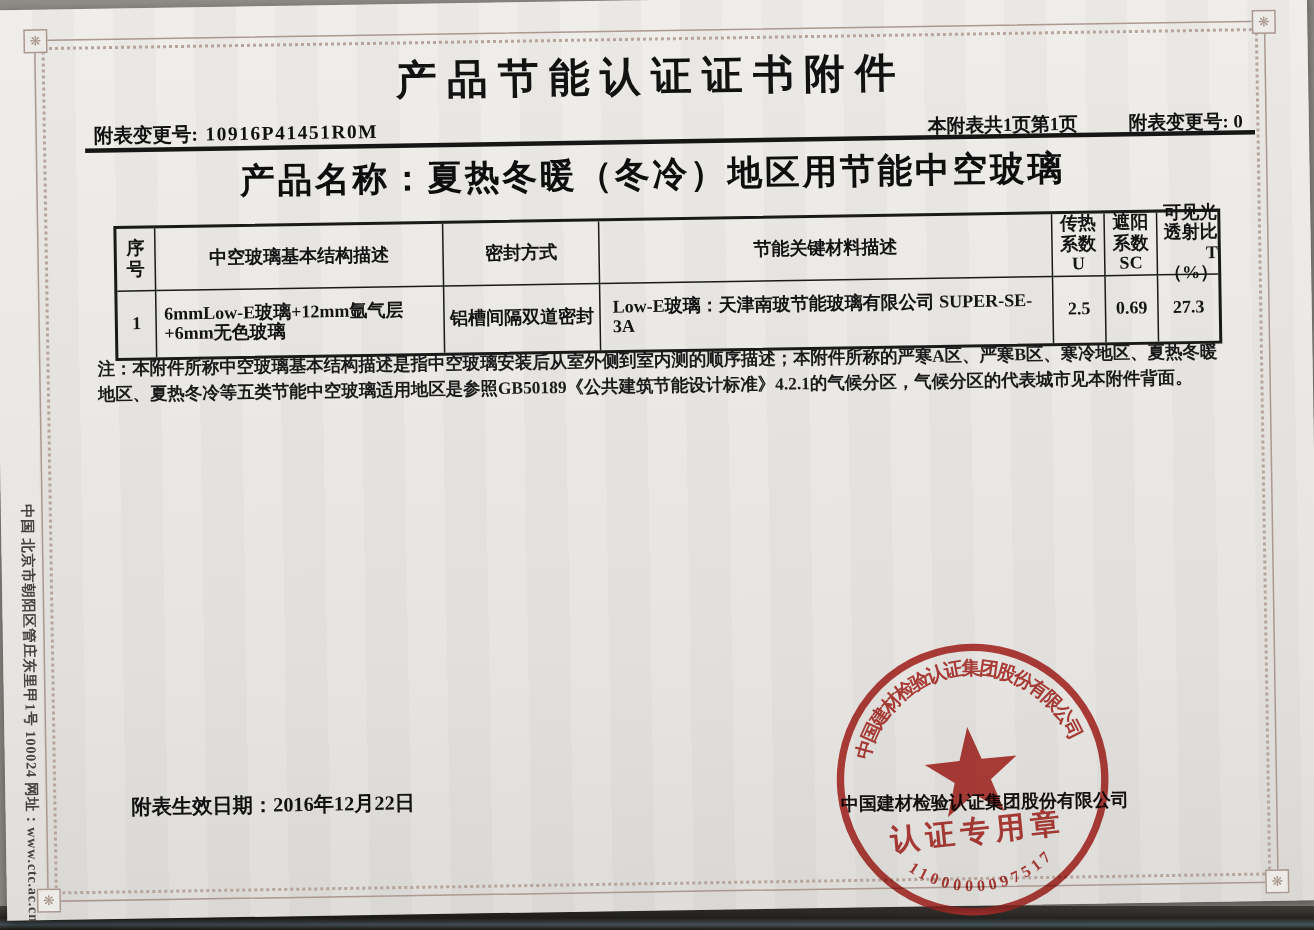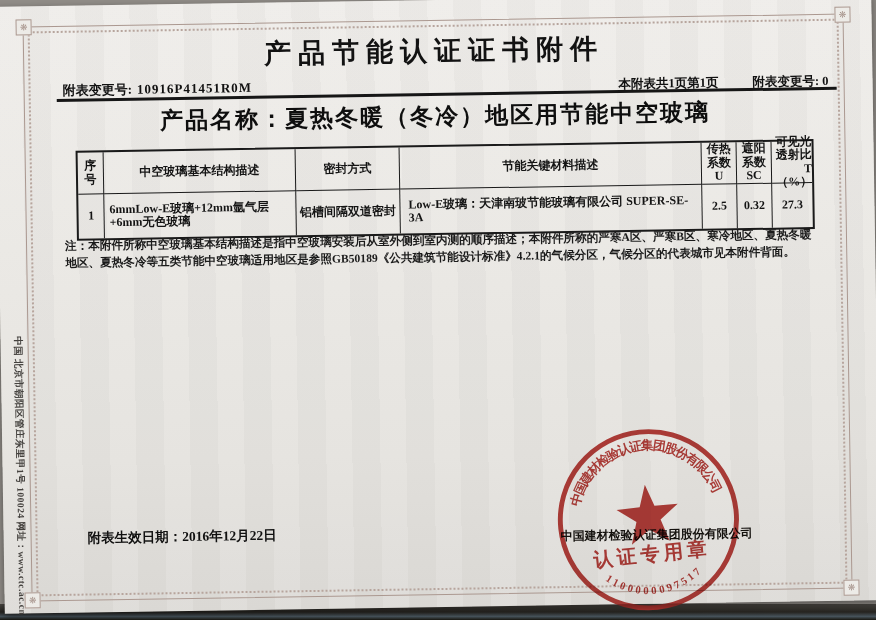--- a/index.html
+++ b/index.html
@@ -117,21 +117,21 @@
         <div class="cell c7">可见光
 透射比
 T（%）</div>
       </div>
       <div class="trow tbody">
         <div class="cell c1">1</div>
         <div class="cell c2">6mmLow-E玻璃+12mm氩气层+6mm无色玻璃</div>
         <div class="cell c3">铝槽间隔双道密封</div>
         <div class="cell c4">Low-E玻璃：天津南玻节能玻璃有限公司 SUPER-SE-3A</div>
         <div class="cell c5">2.5</div>
-        <div class="cell c6">0.32</div>
+        <div class="cell c6">0.69</div>
         <div class="cell c7">27.3</div>
       </div>
     </div>
 
     <div class="note">
       <div>注：本附件所称中空玻璃基本结构描述是指中空玻璃安装后从室外侧到室内测的顺序描述；本附件所称的严寒A区、严寒B区、寒冷地区、夏热冬暖</div>
       <div>地区、夏热冬冷等五类节能中空玻璃适用地区是参照GB50189《公共建筑节能设计标准》4.2.1的气候分区，气候分区的代表城市见本附件背面。</div>
     </div>
 
     <div class="date-line">

